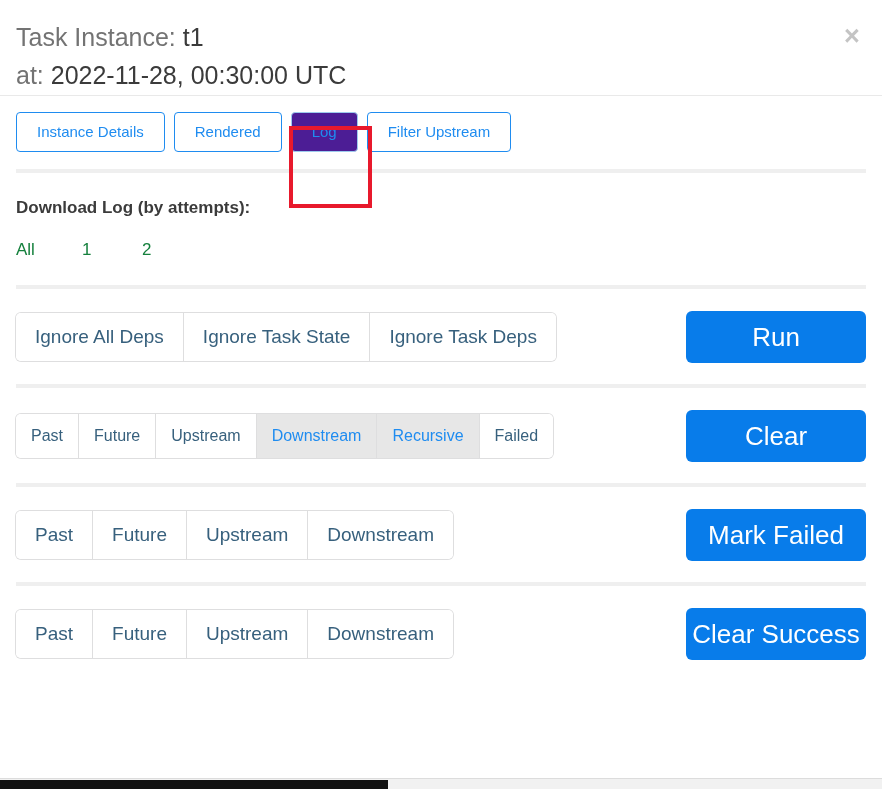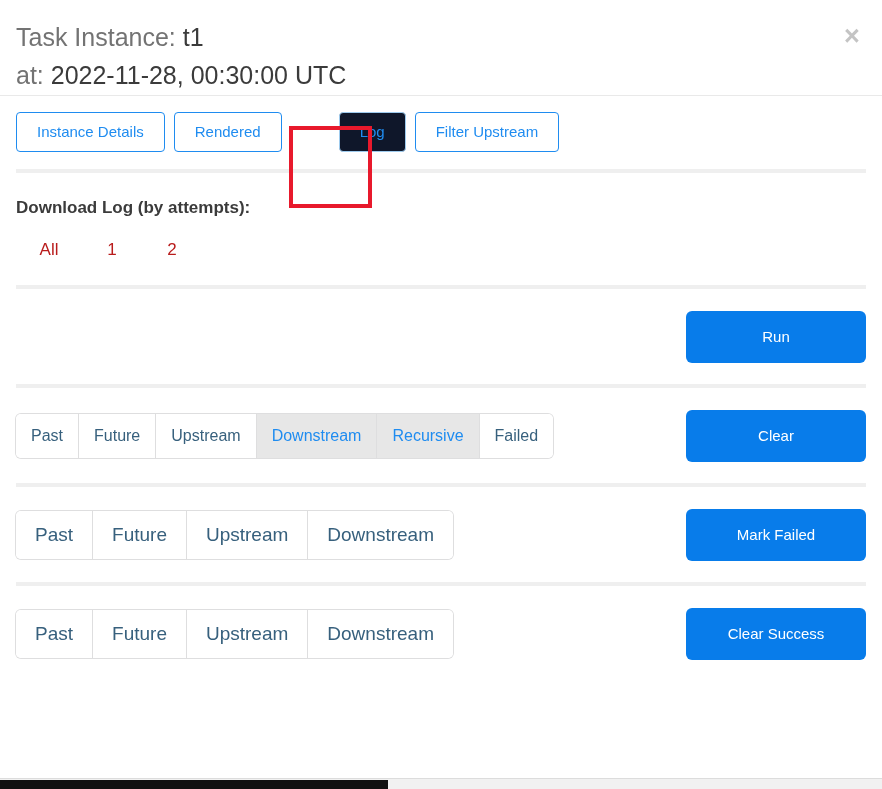--- a/index.html
+++ b/index.html
@@ -81,24 +81,23 @@
     background: #ffffff;
     color: #1f8cf0;
     font-size: 15px;
     font-family: "Liberation Sans", sans-serif;
     padding: 9px 20px;
     line-height: 20px;
     cursor: pointer;
     white-space: nowrap;
   }
   .nav-tab.active {
-    background: #0f172a;
+    background: #4c1d95;
     border-color: #9ecbee;
     color: #1f8cf0;
-    margin-left: 48px;
   }
 
   
   .annot-box {
     position: absolute;
     left: 289px;
     top: 126px;
     width: 83px;
     height: 82px;
     border: 4px solid #e8192c;
@@ -114,26 +113,25 @@
     color: #3b3b3b;
     margin: 25px 0 0 0;
   }
   .dl-links {
     margin-top: 22px;
     margin-bottom: 25px;
     display: flex;
     align-items: baseline;
   }
   .dl-link {
-    color: #b91c1c;
+    color: #15803d;
     font-size: 17px;
     text-decoration: none;
     cursor: pointer;
     display: inline-block;
-    text-align: center;
   }
   .dl-link.first { width: 66px; }
   .dl-link.rest  { width: 60px; }
 
   
   .section-title {
     font-size: 25px;
     font-weight: 400;
     color: #3b3b3b;
     margin: 22px 0 0 0;
@@ -182,21 +180,21 @@
   }
 
   .spacer { flex: 1 1 auto; }
 
   .primary-btn {
     background: #087cea;
     border: none;
     border-radius: 6px;
     color: #ffffff;
     font-family: "Liberation Sans", sans-serif;
-    font-size: 15px;
+    font-size: 26px;
     width: 180px;
     height: 52px;
     line-height: 52px;
     padding: 0;
     cursor: pointer;
     text-align: center;
   }
 
   
   .hscrollbar {
@@ -251,20 +249,25 @@
       <a class="dl-link first">All</a>
       <a class="dl-link rest">1</a>
       <a class="dl-link rest">2</a>
     </div>
   </div>
 
   <hr class="sep">
 
 
   <div class="action-row">
+    <div class="btn-group">
+      <button class="gbtn lg">Ignore All Deps</button>
+      <button class="gbtn lg">Ignore Task State</button>
+      <button class="gbtn lg">Ignore Task Deps</button>
+    </div>
     <div class="spacer"></div>
     <button class="primary-btn">Run</button>
   </div>
 
   <hr class="sep">
 
   <div class="action-row">
     <div class="btn-group">
       <button class="gbtn sm">Past</button>
       <button class="gbtn sm">Future</button>

